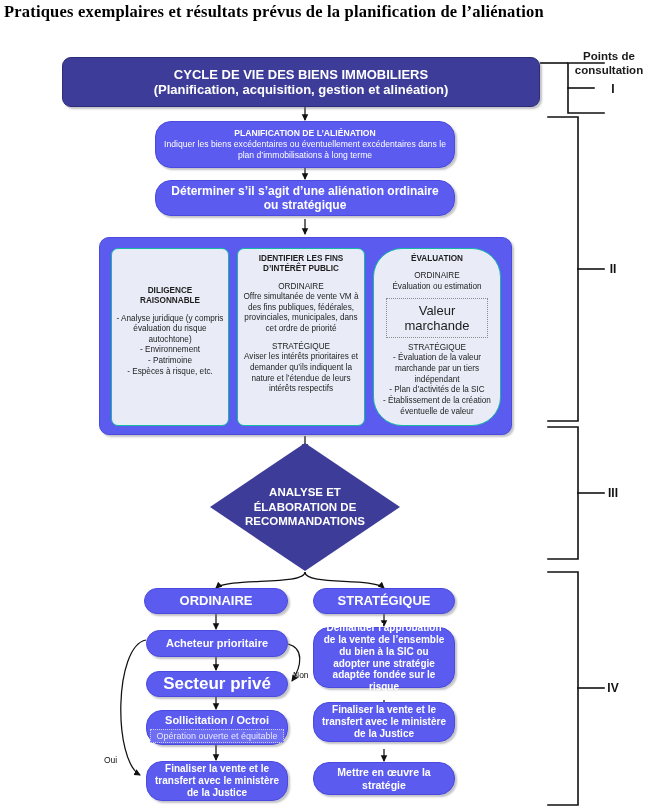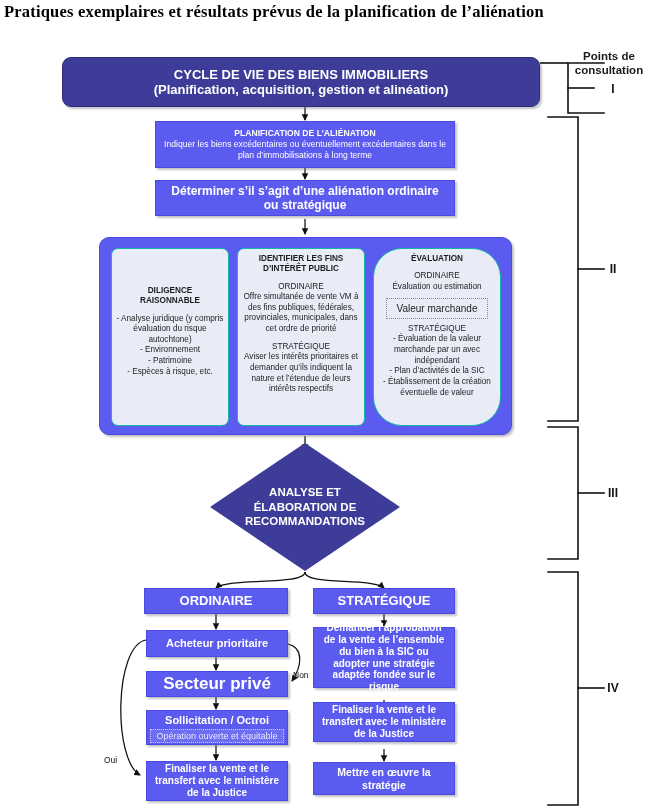--- a/index.html
+++ b/index.html
@@ -14,38 +14,38 @@
     font-weight:bold;font-size:16.5px;letter-spacing:.2px;
     color:#000;white-space:nowrap;
   }
 
   
   .box{position:absolute;box-sizing:border-box;display:flex;
        align-items:center;justify-content:center;text-align:center;
        color:#ffffff;line-height:1.18;}
   .navy{background:#3d3d99;border:1px solid #2c2c78;border-radius:9px;
         box-shadow:2px 2px 2px rgba(120,120,130,.45);}
-  .violet{background:#5b5bef;border:1px solid #4a4ae0;border-radius:0;
+  .violet{background:#5b5bef;border:1px solid #4a4ae0;border-radius:16px;
           box-shadow:2px 2px 2px rgba(120,120,130,.45);}
   .bold{font-weight:bold;}
 
   
   #panel-ii{position:absolute;left:99px;top:237px;width:413px;height:198px;
             background:#5b5bef;border:1px solid #4a4ae0;border-radius:10px;
             box-sizing:border-box;
             box-shadow:2px 2px 2px rgba(120,120,130,.45);}
   .subcard{position:absolute;box-sizing:border-box;background:#e9ecf7;
            border:1px solid #14b8a6;border-radius:7px;
            color:#1d1d1d;text-align:center;padding:5px 4px;overflow:hidden;}
   .sc-head{font-weight:bold;font-size:8.2px;line-height:1.25;}
   .sc-sub{font-weight:normal;font-size:8.2px;line-height:1.3;}
   .sc-body{font-size:8.2px;line-height:1.3;}
   .gap{height:7px;}
   .valeur-box{border:1px dotted #8b8b8b;background:#e9ecf7;
-              font-size:10px;padding:4px 2px;margin:5px 8px;}
+              font-size:13px;padding:4px 2px;margin:5px 8px;}
 
   
   #diamond-wrap{position:absolute;left:210px;top:443px;width:190px;height:128px;}
   #diamond-shape{position:absolute;inset:0;background:#3d3d99;
     -webkit-clip-path:polygon(50% 0,100% 50%,50% 100%,0 50%);
     clip-path:polygon(50% 0,100% 50%,50% 100%,0 50%);
     filter:drop-shadow(2px 2px 2px rgba(120,120,130,.5));}
   #diamond-label{position:absolute;inset:0;display:flex;align-items:center;
     justify-content:center;text-align:center;color:#fff;font-weight:bold;
     font-size:11.5px;line-height:1.25;}
@@ -175,21 +175,21 @@
     <div class="sc-body">Aviser les intérêts prioritaires et demander qu’ils indiquent la nature et l’étendue de leurs intérêts respectifs</div>
   </div>
 
   <div class="subcard" style="left:273px;top:10px;width:128px;height:178px;border-radius:29px;">
     <div class="sc-head">ÉVALUATION</div>
     <div class="gap"></div>
     <div class="sc-sub">ORDINAIRE</div>
     <div class="sc-body">Évaluation ou estimation</div>
     <div class="valeur-box">Valeur marchande</div>
     <div class="sc-sub">STRATÉGIQUE</div>
-    <div class="sc-body">- Évaluation de la valeur marchande par un avec indépendant</div>
+    <div class="sc-body">- Évaluation de la valeur marchande par un tiers indépendant</div>
     <div class="sc-body">- Plan d’activités de la SIC</div>
     <div class="sc-body">- Établissement de la création éventuelle de valeur</div>
   </div>
 </div>
 
 <div id="diamond-wrap">
   <div id="diamond-shape"></div>
   <div id="diamond-label">
     <div>
       <div>ANALYSE ET</div>

